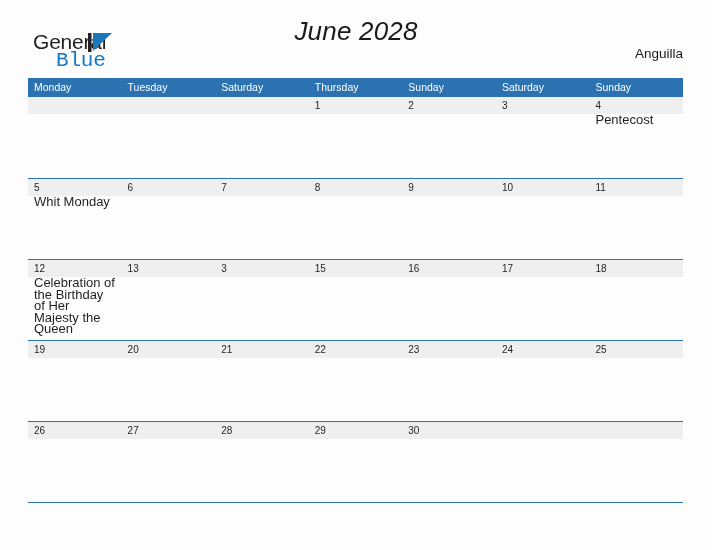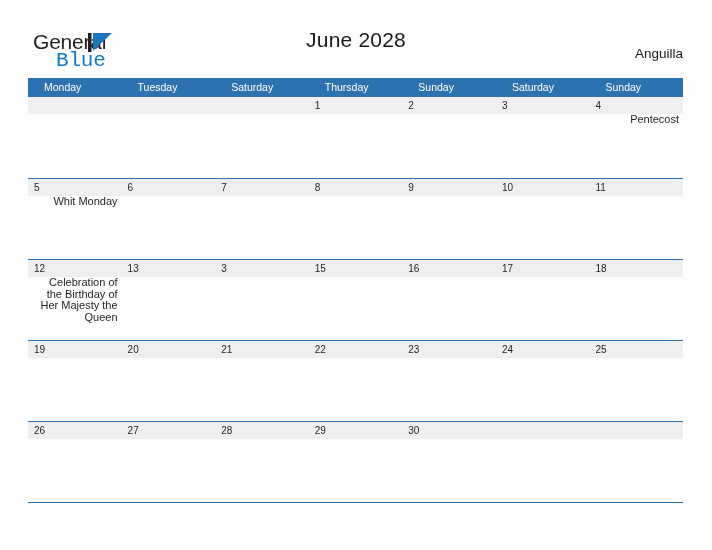--- a/index.html
+++ b/index.html
@@ -61,27 +61,28 @@
     position: absolute;
     left: 55px;
     top: 2px;
     width: 26px;
     height: 19px;
   }
 
   .cal-title {
     position: absolute;
     left: 0;
-    top: 28px;
+    top: 16px;
     width: 712px;
     text-align: center;
-    font-size: 21px;
+    font-size: 26px;
     color: #1a1a1a;
     font-family: "Liberation Sans", sans-serif;
     letter-spacing: 0.2px;
+    font-style: italic;
   }
 
   .cal-locale {
     position: absolute;
     right: 29px;
     top: 46px;
     font-size: 13.5px;
     color: #1a1a1a;
     font-family: "Liberation Sans", sans-serif;
     text-align: center;
@@ -104,21 +105,20 @@
   .weekday-cell {
     flex: 1 1 0;
     min-width: 0;
     color: #ffffff;
     font-size: 10.5px;
     line-height: 19px;
     padding-left: 6px;
     box-sizing: border-box;
     font-family: "Liberation Sans", sans-serif;
     white-space: nowrap;
-    margin-left: 10px;
   }
 
   .week-row {
     position: relative;
     width: 100%;
     height: 81px;
     border-top: 1px solid #2c72b0;
     box-sizing: border-box;
     background: #fdfdfd;
   }
@@ -150,26 +150,25 @@
     font-size: 10px;
     color: #231f20;
     line-height: 13px;
     height: 15px;
     font-family: "Liberation Sans", sans-serif;
   }
   .day-events {
     margin-top: 0px;
   }
   .event {
-    font-size: 11px;
+    font-size: 13px;
     line-height: 11.5px;
     color: #231f20;
     font-family: "Liberation Sans", sans-serif;
     word-wrap: break-word;
-    text-align: right;
   }
   .day-cell.empty .day-num { visibility: hidden; }
 
   .cal-bottom-rule {
     position: absolute;
     left: 28px;
     width: 655px;
     height: 1px;
     background: #2c72b0;
   }

